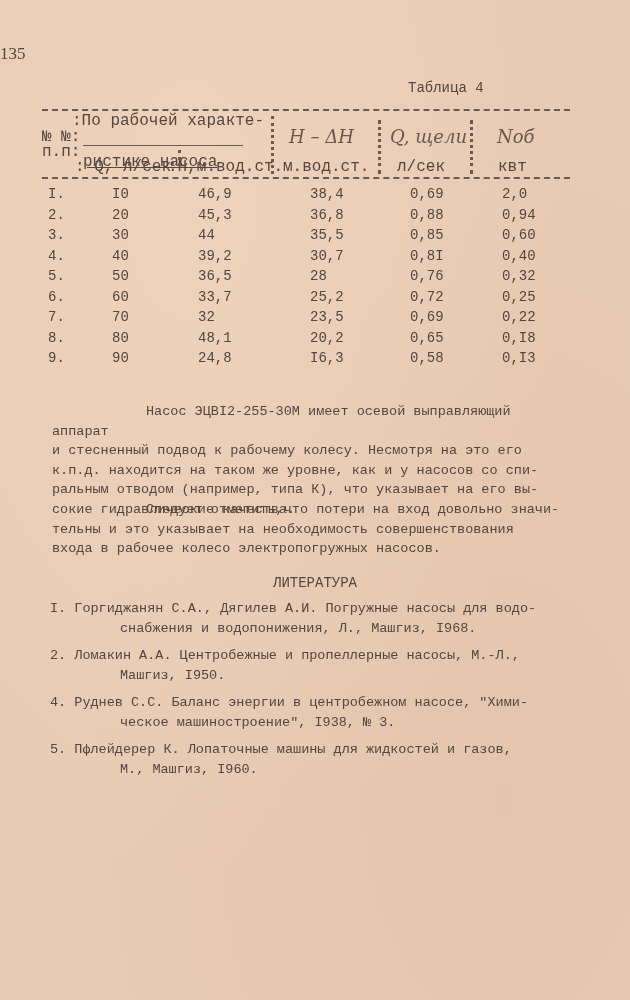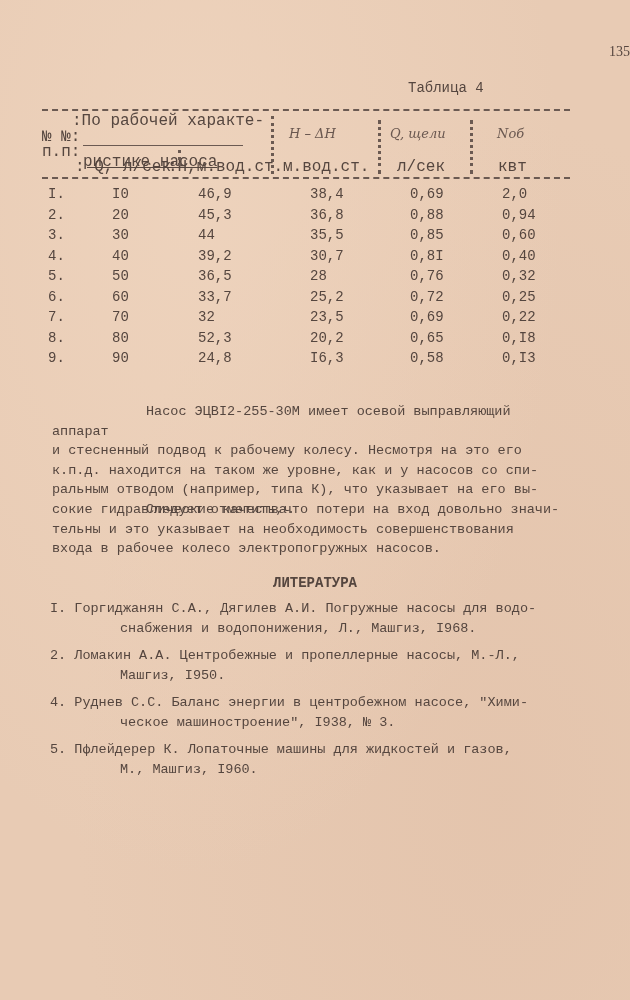--- a/index.html
+++ b/index.html
@@ -7,32 +7,32 @@
     width: 630px; height: 1000px; overflow: hidden;
     background: #e8cbb4;
     background-image:
       radial-gradient(ellipse at 30% 20%, rgba(240,214,192,0.7), rgba(232,203,180,0) 60%),
       radial-gradient(ellipse at 80% 80%, rgba(225,192,168,0.6), rgba(232,203,180,0) 60%);
     color: #55463f;
     font-family: "Liberation Mono", "DejaVu Sans Mono", monospace;
     position: relative;
   }
   .page { position: absolute; left: 0; top: 0; width: 630px; height: 1000px; }
-  .pagenum { position: absolute; top: 44px; left: 0; width: 630px; text-align: right; font-family: "Liberation Serif", serif; font-size: 14px; }
+  .pagenum { position: absolute; top: 44px; left: 0; width: 630px; text-align: left; font-family: "Liberation Serif", serif; font-size: 17px; }
   .tablecap { position: absolute; top: 80px; left: 408px; font-size: 14px; }
   .rule { position: absolute; left: 42px; width: 420px; border-top: 2px dashed #6b5a52; }
   .hdr { position: absolute; font-size: 16px; white-space: nowrap; }
-  .hand { font-family: "DejaVu Serif", serif; font-style: italic; font-size: 13px; color: #6a5850; }
+  .hand { font-family: "DejaVu Serif", serif; font-style: italic; font-size: 18px; color: #6a5850; }
   .colsep { position: absolute; width: 4px; border-left: 3px dotted #6b5a52; }
   table.data { position: absolute; left: 48px; top: 184px; border-collapse: collapse; font-size: 14px; }
   table.data td { padding: 0; height: 20.5px; line-height: 20.5px; white-space: nowrap; }
   .para { position: absolute; left: 52px; width: 520px; font-size: 13.5px; line-height: 19.6px; }
   .para p { margin: 0; }
   .indent { text-indent: 94px; }
-  .lit-title { position: absolute; top: 575px; left: 0; width: 630px; text-align: center; font-size: 14px; font-weight: bold; }
+  .lit-title { position: absolute; top: 575px; left: 0; width: 630px; text-align: center; font-size: 14px; }
   .refs { position: absolute; left: 50px; top: 599px; width: 540px; font-size: 13.5px; line-height: 20px; }
   .ref { margin: 0 0 7px 0; }
   .ref .cont { padding-left: 70px; display: block; }
 </style>
 </head>
 <body>
 
 <div class="page">
 
   <div class="pagenum">135</div>
@@ -126,21 +126,21 @@
         <td>7.</td>
           <td>70</td>
           <td>32</td>
           <td>23,5</td>
           <td>0,69</td>
           <td>0,22</td>
       </tr>
       <tr>
         <td>8.</td>
           <td>80</td>
-          <td>52,3</td>
+          <td>48,1</td>
           <td>20,2</td>
           <td>0,65</td>
           <td>0,I8</td>
       </tr>
       <tr>
         <td>9.</td>
           <td>90</td>
           <td>24,8</td>
           <td>I6,3</td>
           <td>0,58</td>

